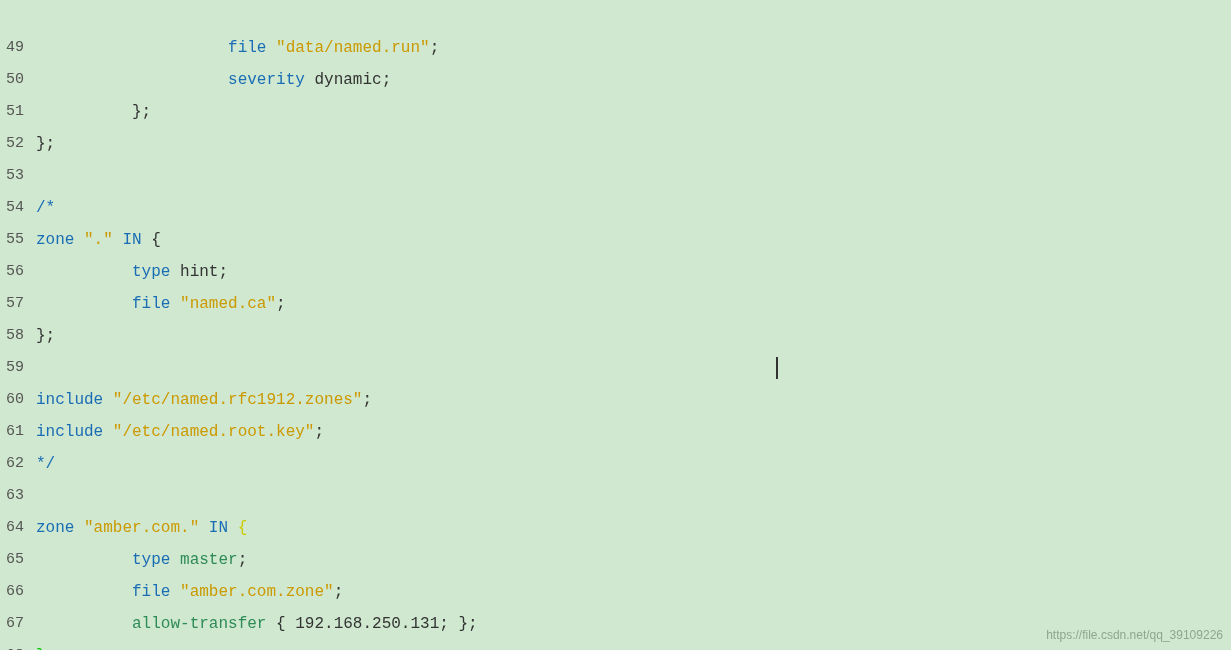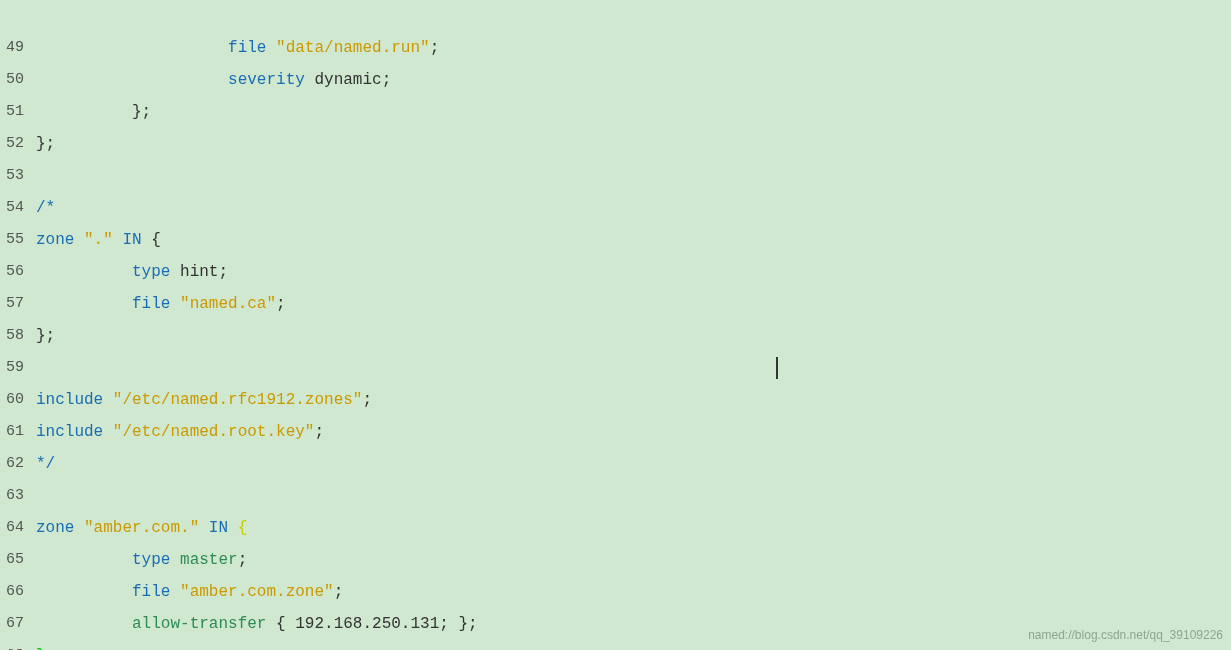--- a/index.html
+++ b/index.html
@@ -51,15 +51,15 @@
       font-size: 12px;
       font-family: Arial, sans-serif;
     }
   </style>
 </head>
 <body>
 
 <div class="code-container">
 <div class="code-line"><span class="line-number">49</span><span class="line-content"><span style="color: rgb(26, 109, 181);">                    file </span><span style="color: rgb(204, 153, 0);">"data/named.run"</span><span style="color: rgb(51, 51, 51);">;</span></span></div><div class="code-line"><span class="line-number">50</span><span class="line-content"><span style="color: rgb(26, 109, 181);">                    severity </span><span style="color: rgb(51, 51, 51);">dynamic</span><span style="color: rgb(51, 51, 51);">;</span></span></div><div class="code-line"><span class="line-number">51</span><span class="line-content"><span style="color: rgb(51, 51, 51);">          </span><span style="color: rgb(51, 51, 51);">};</span></span></div><div class="code-line"><span class="line-number">52</span><span class="line-content"><span style="color: rgb(51, 51, 51);">};</span></span></div><div class="code-line"><span class="line-number">53</span><span class="line-content">&nbsp;</span></div><div class="code-line"><span class="line-number">54</span><span class="line-content"><span style="color: rgb(26, 109, 181);">/*</span></span></div><div class="code-line"><span class="line-number">55</span><span class="line-content"><span style="color: rgb(26, 109, 181);">zone </span><span style="color: rgb(204, 153, 0);">"."</span><span style="color: rgb(26, 109, 181);"> IN </span><span style="color: rgb(51, 51, 51);">{</span></span></div><div class="code-line"><span class="line-number">56</span><span class="line-content"><span style="color: rgb(26, 109, 181);">          type </span><span style="color: rgb(51, 51, 51);">hint</span><span style="color: rgb(51, 51, 51);">;</span></span></div><div class="code-line"><span class="line-number">57</span><span class="line-content"><span style="color: rgb(26, 109, 181);">          file </span><span style="color: rgb(204, 153, 0);">"named.ca"</span><span style="color: rgb(51, 51, 51);">;</span></span></div><div class="code-line"><span class="line-number">58</span><span class="line-content"><span style="color: rgb(51, 51, 51);">};</span></span></div><div class="code-line"><span class="line-number">59</span><span class="line-content">&nbsp;</span></div><div class="code-line"><span class="line-number">60</span><span class="line-content"><span style="color: rgb(26, 109, 181);">include </span><span style="color: rgb(204, 153, 0);">"/etc/named.rfc1912.zones"</span><span style="color: rgb(51, 51, 51);">;</span></span></div><div class="code-line"><span class="line-number">61</span><span class="line-content"><span style="color: rgb(26, 109, 181);">include </span><span style="color: rgb(204, 153, 0);">"/etc/named.root.key"</span><span style="color: rgb(51, 51, 51);">;</span></span></div><div class="code-line"><span class="line-number">62</span><span class="line-content"><span style="color: rgb(26, 109, 181);">*/</span></span></div><div class="code-line"><span class="line-number">63</span><span class="line-content">&nbsp;</span></div><div class="code-line"><span class="line-number">64</span><span class="line-content"><span style="color: rgb(26, 109, 181);">zone </span><span style="color: rgb(204, 153, 0);">"amber.com."</span><span style="color: rgb(26, 109, 181);"> IN </span><span style="color: rgb(204, 204, 0);">{</span></span></div><div class="code-line"><span class="line-number">65</span><span class="line-content"><span style="color: rgb(26, 109, 181);">          type </span><span style="color: rgb(46, 139, 87);">master</span><span style="color: rgb(51, 51, 51);">;</span></span></div><div class="code-line"><span class="line-number">66</span><span class="line-content"><span style="color: rgb(26, 109, 181);">          file </span><span style="color: rgb(204, 153, 0);">"amber.com.zone"</span><span style="color: rgb(51, 51, 51);">;</span></span></div><div class="code-line"><span class="line-number">67</span><span class="line-content"><span style="color: rgb(46, 139, 87);">          allow-transfer </span><span style="color: rgb(51, 51, 51);">{ 192.168.250.131; };</span></span></div><div class="code-line"><span class="line-number">68</span><span class="line-content"><span style="color: rgb(0, 204, 0);">}</span><span style="color: rgb(51, 51, 51);">;</span></span></div></div>
 
-<div class="watermark">named://blog.csdn.net/qq_39109226</div>
+<div class="watermark">https://file.csdn.net/qq_39109226</div>
 
 <div style="position: absolute; left: 776px; top: 352px; width: 2px; height: 22px; background: rgb(51, 51, 51); margin-top: 5px;"></div>
 
 </body></html>

